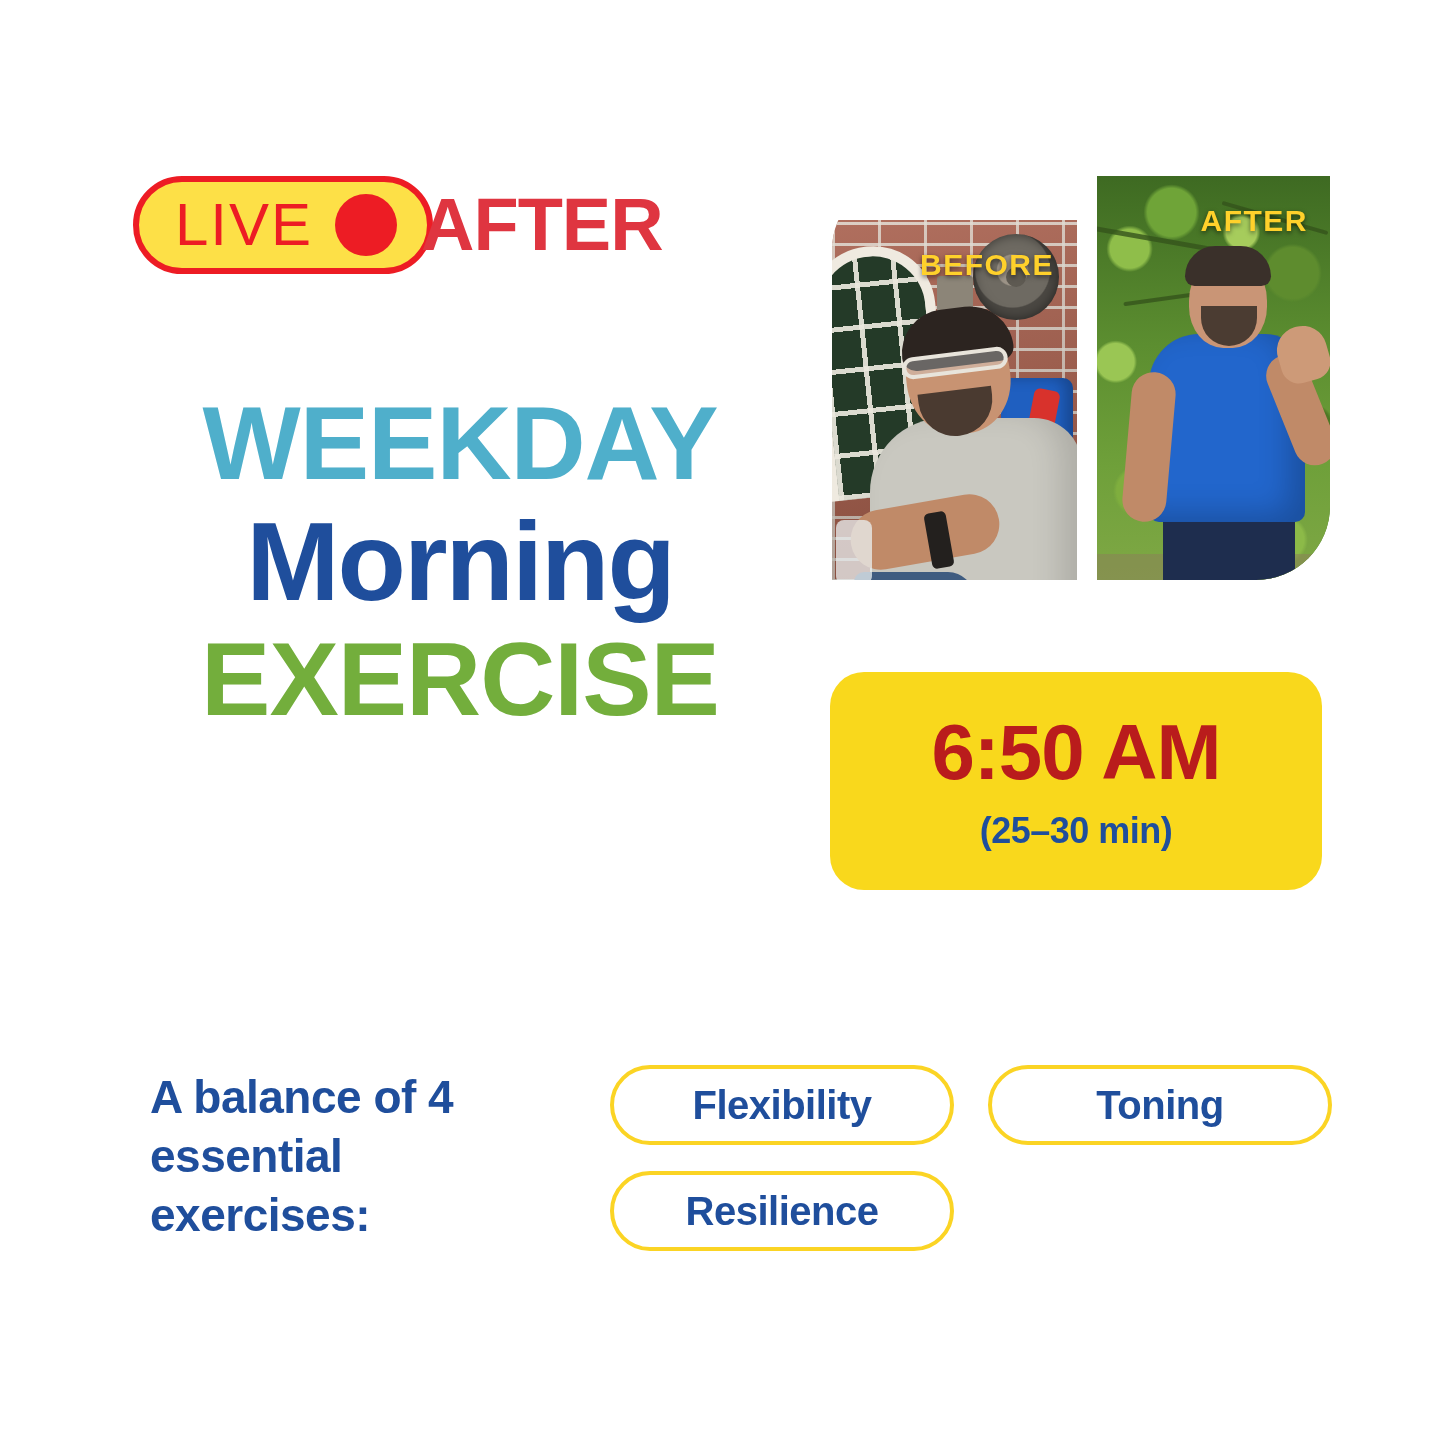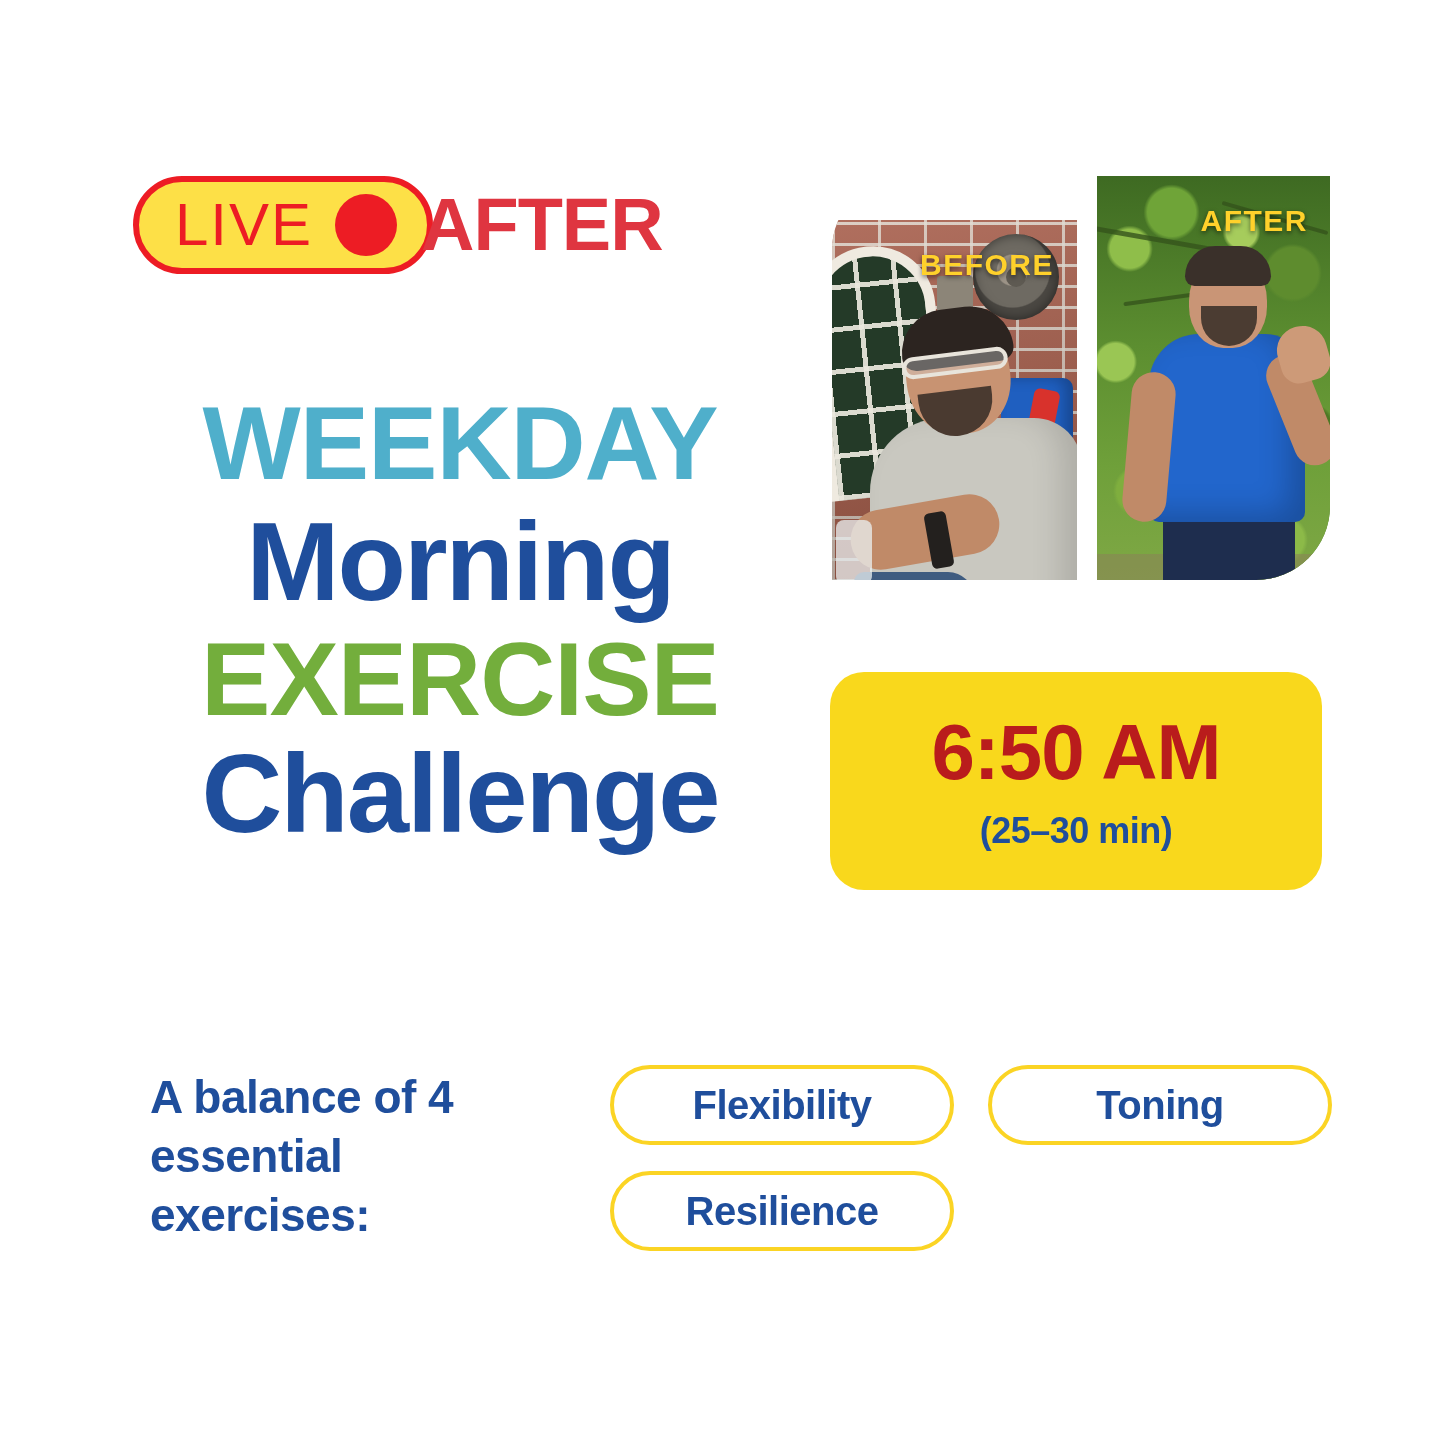--- a/index.html
+++ b/index.html
@@ -429,21 +429,20 @@
     <span id="live-word">LIVE</span>
     <span id="live-dot"></span>
   </div>
   <span id="online-word">AFTER</span>
 </div>
 
 <div id="headline">
   <div class="headline-line" id="headline-weekday">WEEKDAY</div>
   <div class="headline-line" id="headline-morning">Morning</div>
   <div class="headline-line" id="headline-exercise">EXERCISE</div>
-  <div class="headline-line" id="headline-challenge">Challenge</div>
 </div>
 
 <div id="photo-collage">
 
   <div class="photo-panel" id="photo-before">
     <div class="brick-bg"></div>
     <div class="brick-shade"></div>
     <div class="window-frame">
       <div class="window-glass"></div>
     </div>

